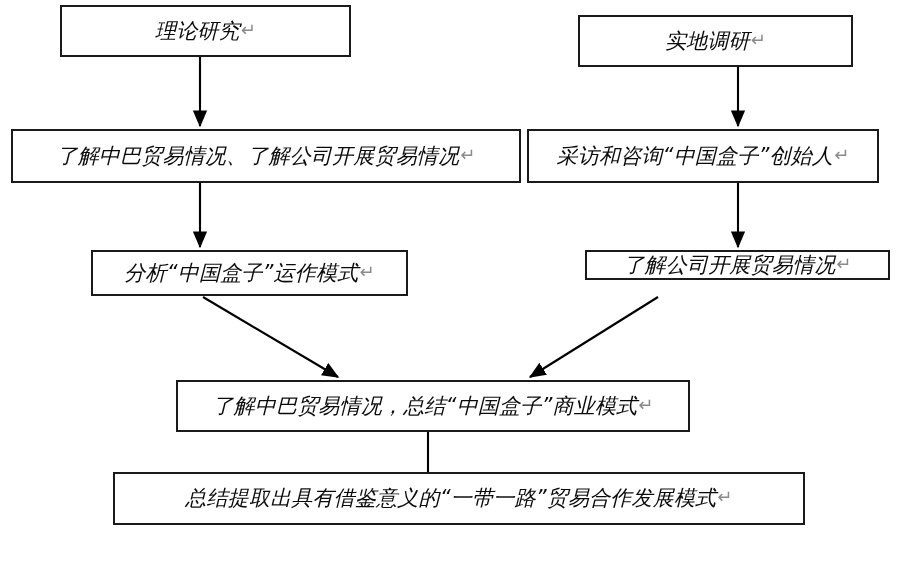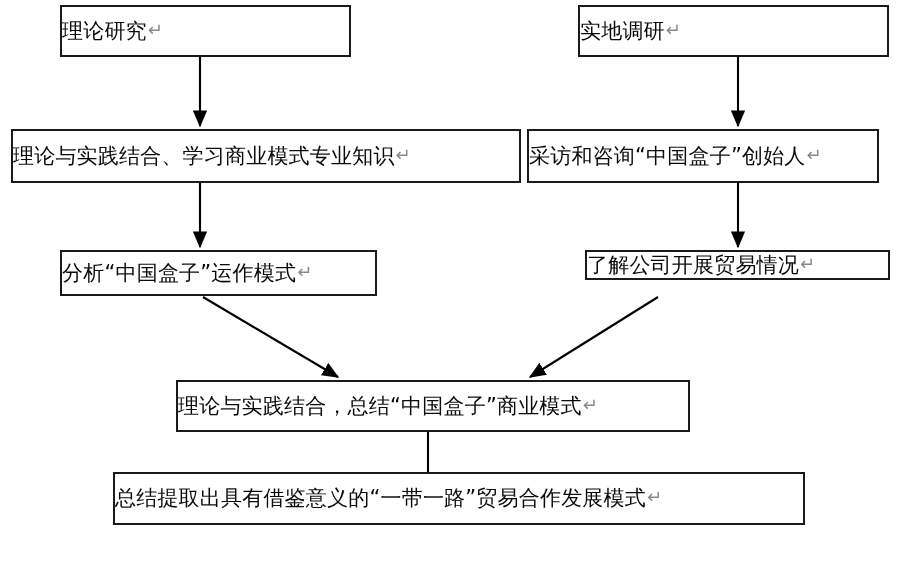--- a/index.html
+++ b/index.html
@@ -18,22 +18,23 @@
     background: #ffffff;
     overflow: hidden;
   }
   .node {
     position: absolute;
     box-sizing: border-box;
     border: 2px solid #1a1a1a;
     background: #ffffff;
     display: flex;
     align-items: center;
-    justify-content: flex-start;
+    justify-content: center;
     z-index: 3;
+    font-style: italic;
   }
   .node-label {
     display: inline-block;
     white-space: nowrap;
     color: #0a0a0a;
     font-family: "DejaVu Sans", "Liberation Sans", sans-serif;
     font-size: 21px;
     line-height: 1;
     letter-spacing: 0.2px;
   }
@@ -48,24 +49,24 @@
     position: absolute;
     left: 0;
     top: 0;
     width: 916px;
     height: 569px;
     z-index: 1;
     pointer-events: none;
   }
   
   #node-theory            { left: 60px;  top: 5px;   width: 291px; height: 52px; }
-  #node-field             { left: 578px; top: 5px;   width: 311px; height: 52px; }
+  #node-field             { left: 578px; top: 15px;   width: 275px; height: 52px; }
   #node-trade-knowledge   { left: 11px;  top: 129px; width: 510px; height: 54px; }
   #node-interview-founder { left: 527px; top: 129px; width: 352px; height: 54px; }
-  #node-analyze-model     { left: 60px;  top: 250px; width: 317px; height: 46px; }
+  #node-analyze-model     { left: 91px;  top: 250px; width: 317px; height: 46px; }
   #node-company-trade     { left: 585px; top: 250px; width: 305px; height: 30px; }
   #node-combine-summary   { left: 176px; top: 380px; width: 514px; height: 52px; }
   #node-final-model       { left: 113px; top: 472px; width: 692px; height: 53px; }
 </style>
 </head>
 <body>
 
 <div id="canvas">
 
   <svg id="edges" viewBox="0 0 916 569" width="916" height="569" xmlns="http://www.w3.org/2000/svg">
@@ -92,36 +93,36 @@
 
   <div class="node" id="node-theory">
     <span class="node-label"><span>理论研究</span><span class="pilcrow">↵</span></span>
   </div>
 
   <div class="node" id="node-field">
     <span class="node-label"><span>实地调研</span><span class="pilcrow">↵</span></span>
   </div>
 
   <div class="node" id="node-trade-knowledge">
-    <span class="node-label"><span>理论与实践结合、学习商业模式专业知识</span><span class="pilcrow">↵</span></span>
+    <span class="node-label"><span>了解中巴贸易情况、了解公司开展贸易情况</span><span class="pilcrow">↵</span></span>
   </div>
 
   <div class="node" id="node-interview-founder">
     <span class="node-label"><span>采访和咨询“中国盒子”创始人</span><span class="pilcrow">↵</span></span>
   </div>
 
   <div class="node" id="node-analyze-model">
     <span class="node-label"><span>分析“中国盒子”运作模式</span><span class="pilcrow">↵</span></span>
   </div>
 
   <div class="node" id="node-company-trade">
     <span class="node-label"><span>了解公司开展贸易情况</span><span class="pilcrow">↵</span></span>
   </div>
 
   <div class="node" id="node-combine-summary">
-    <span class="node-label"><span>理论与实践结合，总结“中国盒子”商业模式</span><span class="pilcrow">↵</span></span>
+    <span class="node-label"><span>了解中巴贸易情况，总结“中国盒子”商业模式</span><span class="pilcrow">↵</span></span>
   </div>
 
   <div class="node" id="node-final-model">
     <span class="node-label"><span>总结提取出具有借鉴意义的“一带一路”贸易合作发展模式</span><span class="pilcrow">↵</span></span>
   </div>
 
 </div>
 
 </body></html>

